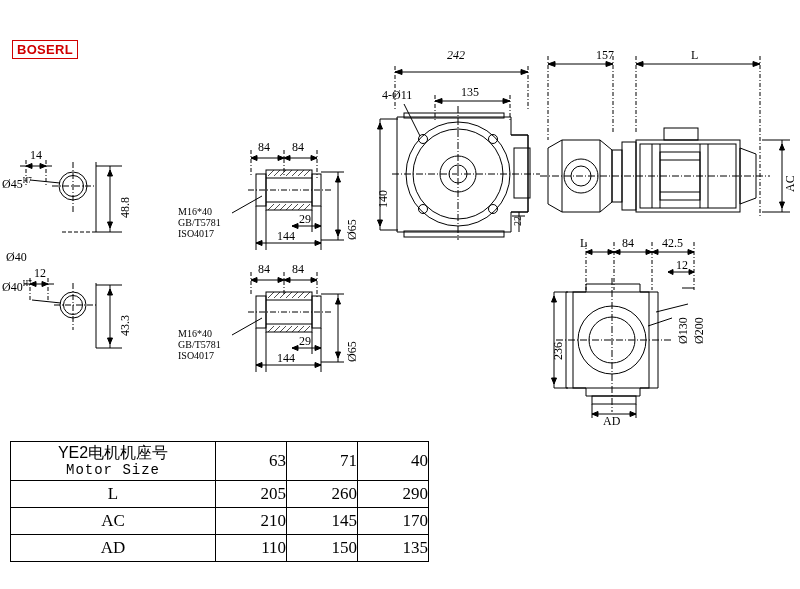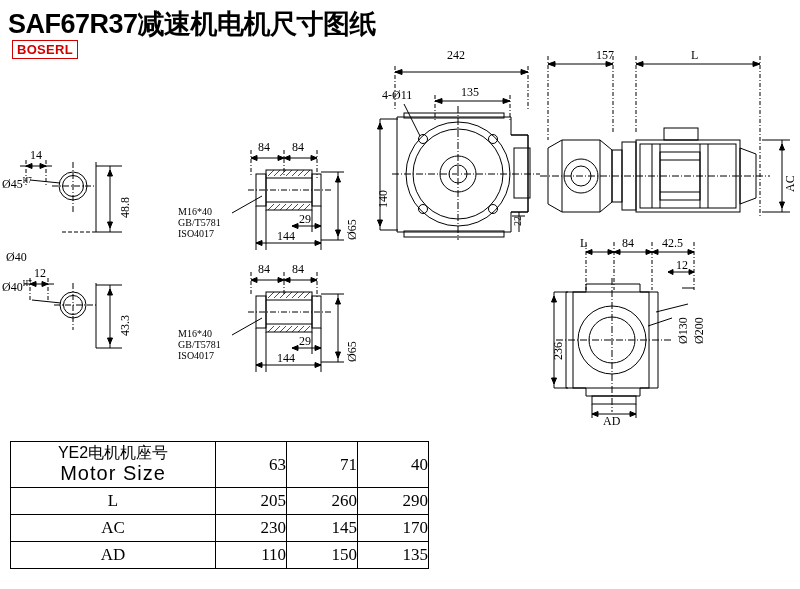--- a/index.html
+++ b/index.html
@@ -47,28 +47,27 @@
     border:1px solid #000;
     text-align:center;
     font-size:17px;
     height:26px;
     padding:0;
   }
   .spec td.c0{width:204px;}
   .spec td.cv{width:70px;text-align:right;}
   .spec td.head{font-size:16px;line-height:1.15;padding:2px 0;}
   .spec td.head .l1{font-family:"Liberation Sans", sans-serif;font-size:16px;}
-  .spec td.head .l2{font-family:Liberation Sans, sans-serif;font-size:20px;letter-spacing:1px;}
+  .spec td.head .l2{font-family:Liberation Mono, monospace;font-size:14px;letter-spacing:1px;}
 </style>
 </head>
 <body>
 
 <div class="root">
 
-  <div class="title">SAF67R37减速机电机尺寸图纸</div>
   <div class="logo">BOSERL</div>
 
   <svg width="800" height="589">
     <g stroke="#000" fill="none" stroke-width="1">
 
       <line x1="26" y1="160" x2="26" y2="186" stroke-dasharray="4,2,1,2"></line>
       <line x1="46" y1="160" x2="46" y2="186" stroke-dasharray="4,2,1,2"></line>
       <line x1="20" y1="166" x2="52" y2="166"></line>
       <path d="M26 166 l6 -2.5 v5 z" fill="#000"></path>
       <path d="M46 166 l-6 -2.5 v5 z" fill="#000"></path>
@@ -363,21 +362,21 @@
 
   <div class="lbl" style="left:258px;top:262px;">84</div>
   <div class="lbl" style="left:292px;top:262px;">84</div>
   <div class="lbl" style="left:299px;top:334px;">29</div>
   <div class="lbl" style="left:277px;top:351px;">144</div>
   <div class="lbl rot" style="left:345px;top:362px;">Ø65</div>
   <div class="lbl small" style="left:178px;top:328px;">M16*40</div>
   <div class="lbl small" style="left:178px;top:339px;">GB/T5781</div>
   <div class="lbl small" style="left:178px;top:350px;">ISO4017</div>
 
-  <div class="lbl" style="left:447px;top:48px;">242</div>
+  <div class="lbl" style="left:447px;top:48px;font-style:italic;">242</div>
   <div class="lbl" style="left:461px;top:85px;">135</div>
   <div class="lbl" style="left:362px;top:88px;margin-left:20px;">4-Ø11</div>
   <div class="lbl rot" style="left:376px;top:208px;">140</div>
   <div class="lbl rot small" style="left:512px;top:226px;">22</div>
 
   <div class="lbl" style="left:596px;top:48px;">157</div>
   <div class="lbl" style="left:691px;top:48px;">L</div>
   <div class="lbl rot" style="left:783px;top:192px;">AC</div>
 
   <div class="lbl" style="left:580px;top:236px;">L</div>
@@ -402,21 +401,21 @@
           <td class="cv">40</td>
         </tr>
         <tr>
           <td class="c0">L</td>
           <td class="cv">205</td>
           <td class="cv">260</td>
           <td class="cv">290</td>
         </tr>
         <tr>
           <td class="c0">AC</td>
-          <td class="cv">230</td>
+          <td class="cv">210</td>
           <td class="cv">145</td>
           <td class="cv">170</td>
         </tr>
         <tr>
           <td class="c0">AD</td>
           <td class="cv">110</td>
           <td class="cv">150</td>
           <td class="cv">135</td>
         </tr>
       </tbody>

